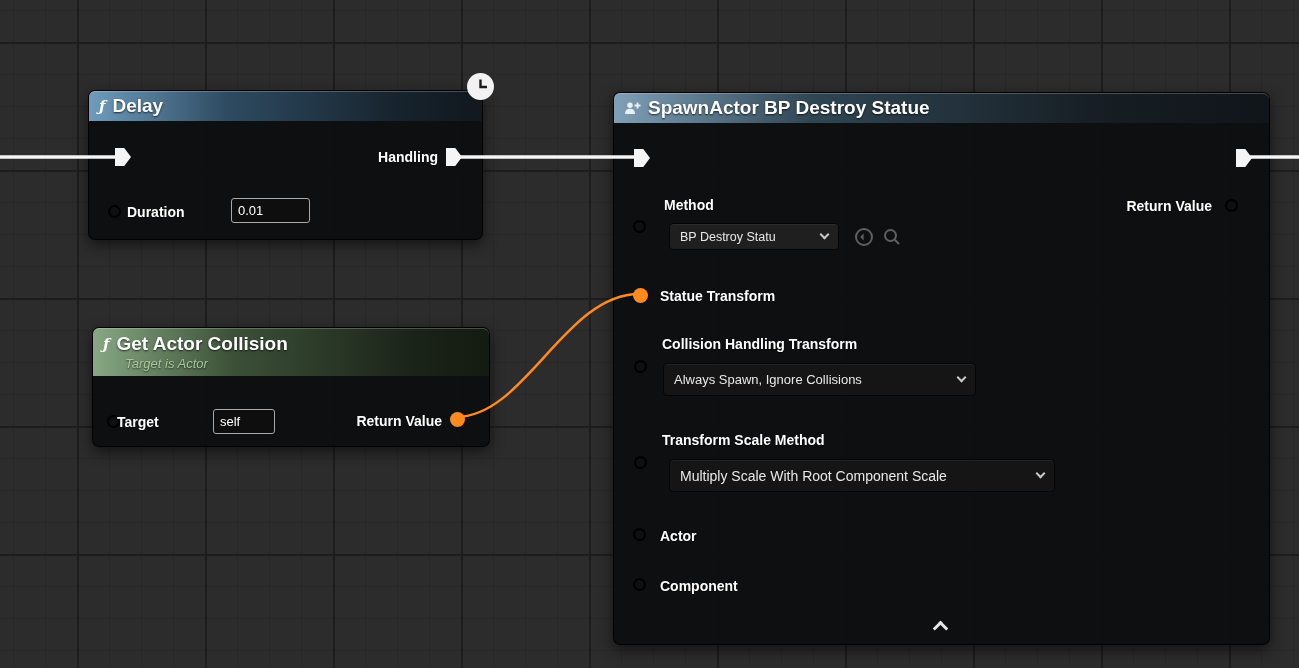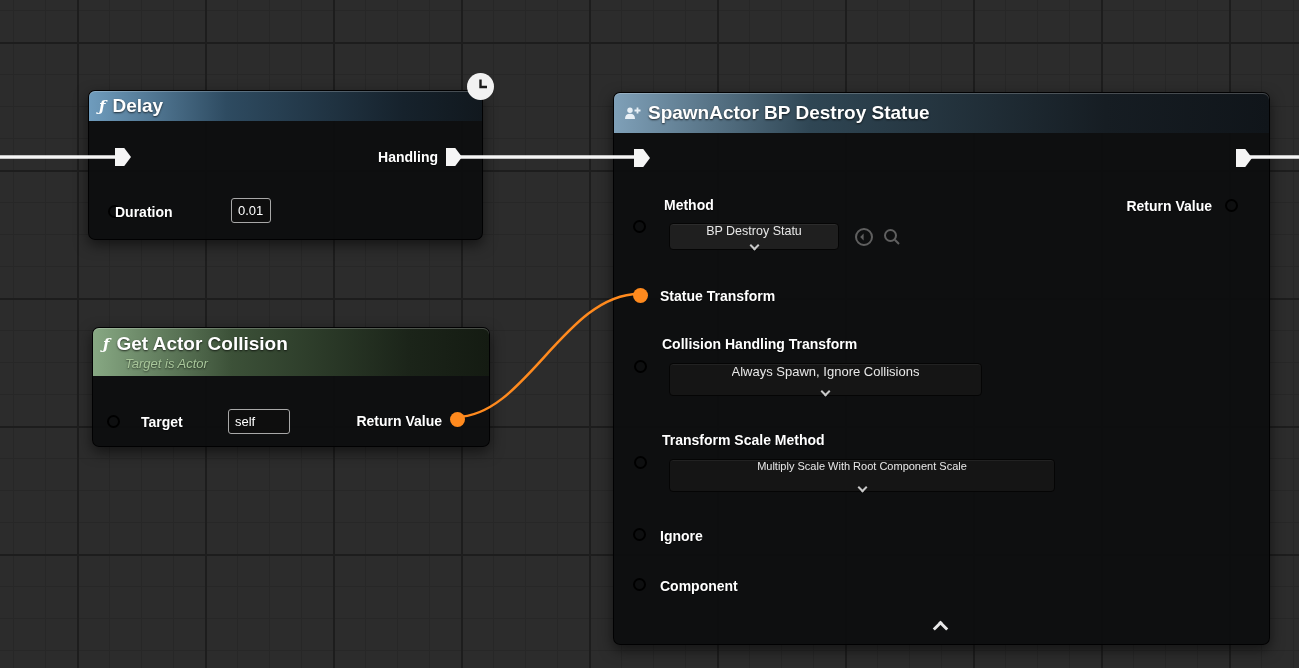--- a/index.html
+++ b/index.html
@@ -25,21 +25,21 @@
     z-index:2;
   }
   .node-header {
     position:absolute; left:0; top:0; right:0;
     border-radius:6px 6px 0 0;
     display:flex; align-items:center; gap:7px;
     padding:0 10px;
     box-shadow:inset 0 1px 0 rgba(255,255,255,0.22);
   }
   .header-blue   { height:30px; background:linear-gradient(90deg,#6f9cbd 0%,#2e4b61 35%,#16222c 80%,#11181e 100%); }
-  .header-steel  { height:40px; background:linear-gradient(90deg,#7fa0b8 0%,#2f4654 30%,#161d23 75%,#10151a 100%); }
+  .header-steel  { height:30px; background:linear-gradient(90deg,#7fa0b8 0%,#2f4654 30%,#161d23 75%,#10151a 100%); }
   .header-green  { height:48px; background:linear-gradient(90deg,#87a883 0%,#3c5138 35%,#1b2419 80%,#141b12 100%);
                    flex-direction:column; align-items:flex-start; justify-content:center; gap:1px; }
   .node-title { font-size:19px; font-weight:bold; color:#ffffff; text-shadow:0 1px 2px rgba(0,0,0,0.7); white-space:nowrap; }
   .node-subtitle { font-size:13px; font-style:italic; color:#a9c79b; text-shadow:0 1px 2px rgba(0,0,0,0.6); }
   .title-line { display:flex; align-items:center; gap:7px; }
   .fn-icon { font-family:"DejaVu Serif", serif; font-style:italic; font-weight:bold; font-size:15px; color:#fff; }
   .pin-label {
     position:absolute; font-size:14px; font-weight:bold; color:#ffffff;
     line-height:18px; white-space:nowrap; text-shadow:0 1px 1px rgba(0,0,0,0.6);
   }
@@ -57,21 +57,21 @@
   .f-orange { background:#ff8a1e; }
   .value-box {
     position:absolute; height:25px;
     background:#0e0e0e; border:1px solid #a8a8a8; border-radius:3px;
     color:#ffffff; font-size:13px; font-family:"Liberation Sans", sans-serif;
     padding:0 6px; outline:none;
   }
   .dropdown {
     position:absolute; background:#151515; border:1px solid #050505;
     border-radius:4px; display:flex; align-items:center; justify-content:space-between;
-    gap:8px; padding:0 10px; box-shadow:inset 0 1px 0 rgba(255,255,255,0.06);flex-direction:column;
+    gap:8px; padding:0 10px; box-shadow:inset 0 1px 0 rgba(255,255,255,0.06);
   }
   .dropdown-sm { background:#1f1f1f; }
   .dropdown-text { font-size:12.5px; color:#e8e8e8; white-space:nowrap; overflow:hidden; }
   .chev {
     width:7px; height:7px; flex:0 0 auto;
     border-right:2px solid #c9c9c9; border-bottom:2px solid #c9c9c9;
     transform:rotate(45deg); margin-top:-4px;
   }
   .collapse-chev {
     position:absolute; width:11px; height:11px;
@@ -94,42 +94,42 @@
 
 <div class="node" style="left:88px; top:90px; width:395px; height:150px;">
   <div class="node-header header-blue">
     <span class="fn-icon">ƒ</span>
     <span class="node-title">Delay</span>
   </div>
   <div class="pin-exec" style="left:26px; top:57px;"></div>
   <div class="pin-label" style="right:44px; top:57px;">Handling</div>
   <div class="pin-exec" style="left:357px; top:57px;"></div>
   <div class="pin-circle hollow c-green" style="left:19px; top:114px;"></div>
-  <div class="pin-label" style="left:26px; top:112px;">Duration</div>
-  <input class="value-box" style="left: 142px; top: 107px; width: 40px;" value="0.01">
+  <div class="pin-label" style="left:38px; top:112px;">Duration</div>
+  <input class="value-box" style="left: 142px; top: 107px; width: 79px;" value="0.01">
 </div>
 
 <div id="latent-badge">
   <svg width="29" height="29">
     <circle cx="14.5" cy="14.5" r="13.5" fill="#f2f2f2"></circle>
     <path d="M14.5 7.5 v7.5 h6.5" fill="none" stroke="#1b1b1b" stroke-width="2.4"></path>
   </svg>
 </div>
 
 <div class="node" style="left:92px; top:327px; width:398px; height:120px;">
   <div class="node-header header-green">
     <span class="title-line">
       <span class="fn-icon">ƒ</span>
       <span class="node-title">Get Actor Collision</span>
     </span>
     <span class="node-subtitle" style="margin-left:22px;">Target is Actor</span>
   </div>
   <div class="pin-circle hollow c-object" style="left:14px; top:87px;"></div>
-  <div class="pin-label" style="left:48px; top:85px;">Target</div>
-  <input class="value-box" style="left: 120px; top: 81px; width: 62px; margin-left: 15px;" value="self">
+  <div class="pin-label" style="left:24px; top:85px;">Target</div>
+  <input class="value-box" style="left: 120px; top: 81px; width: 62px;" value="self">
   <div class="pin-label" style="right:47px; top:84px;">Return Value</div>
   <div class="pin-circle filled f-orange" style="left:357px; top:84px; width:15px; height:15px;"></div>
 </div>
 
 <div class="node" style="left:613px; top:92px; width:657px; height:553px;">
   <div class="node-header header-steel">
     <span style="display:inline-flex;">
       <svg width="17" height="15" viewBox="0 0 17 15">
         <circle cx="6" cy="4.2" r="2.7" fill="#e8f0f6"></circle>
         <path d="M1 13 q0-5.2 5-5.2 q5 0 5 5.2 z" fill="#e8f0f6"></path>
@@ -162,32 +162,32 @@
   </span>
 
   <div class="pin-label" style="right:57px; top:104px;">Return Value</div>
   <div class="pin-circle hollow c-object" style="left:611px; top:106px;"></div>
 
   <div class="pin-circle filled f-orange" style="left:19px; top:195px; width:15px; height:15px;"></div>
   <div class="pin-label" style="left:46px; top:194px;">Statue Transform</div>
 
   <div class="pin-label" style="left:48px; top:242px;">Collision Handling Transform</div>
   <div class="pin-circle hollow c-enum" style="left:20px; top:267px;"></div>
-  <div class="dropdown" style="left:55px; top:270px; width:313px; height:33px;text-align:right;">
+  <div class="dropdown" style="left:49px; top:270px; width:313px; height:33px;text-align:right;">
     <span class="dropdown-text" style="font-size:13px;">Always Spawn, Ignore Collisions</span>
     <span class="chev"></span>
   </div>
 
   <div class="pin-label" style="left:48px; top:338px;">Transform Scale Method</div>
   <div class="pin-circle hollow c-enum" style="left:20px; top:363px;"></div>
   <div class="dropdown" style="left:55px; top:366px; width:386px; height:33px;">
-    <span class="dropdown-text" style="font-size:11px;">Multiply Scale With Root Component Scale</span>
+    <span class="dropdown-text" style="font-size:14px;">Multiply Scale With Root Component Scale</span>
     <span class="chev"></span>
   </div>
 
   <div class="pin-circle hollow c-object" style="left:19px; top:435px;"></div>
-  <div class="pin-label" style="left:46px; top:434px;">Ignore</div>
+  <div class="pin-label" style="left:46px; top:434px;">Actor</div>
 
   <div class="pin-circle hollow c-object" style="left:19px; top:485px;"></div>
   <div class="pin-label" style="left:46px; top:484px;">Component</div>
 
   <div class="collapse-chev" style="left:321px; top:530px;"></div>
 </div>
 
 </body></html>

